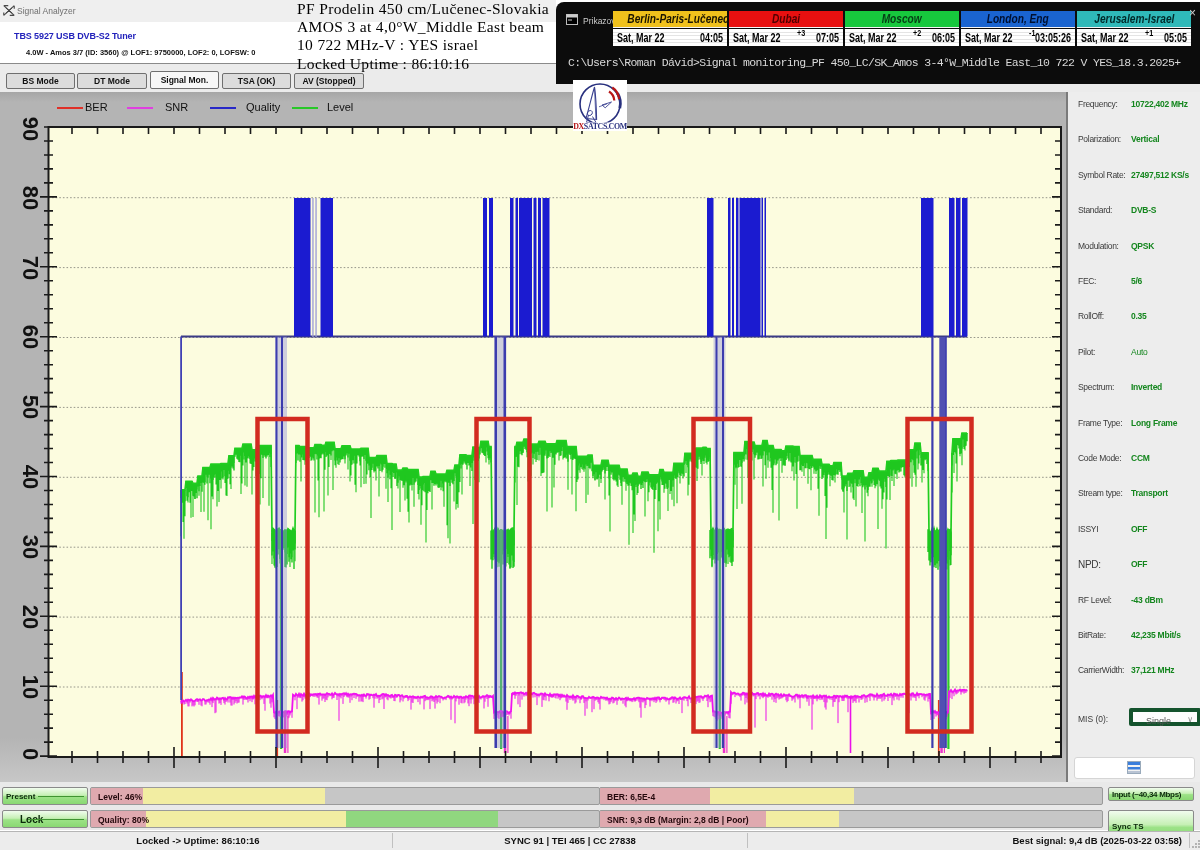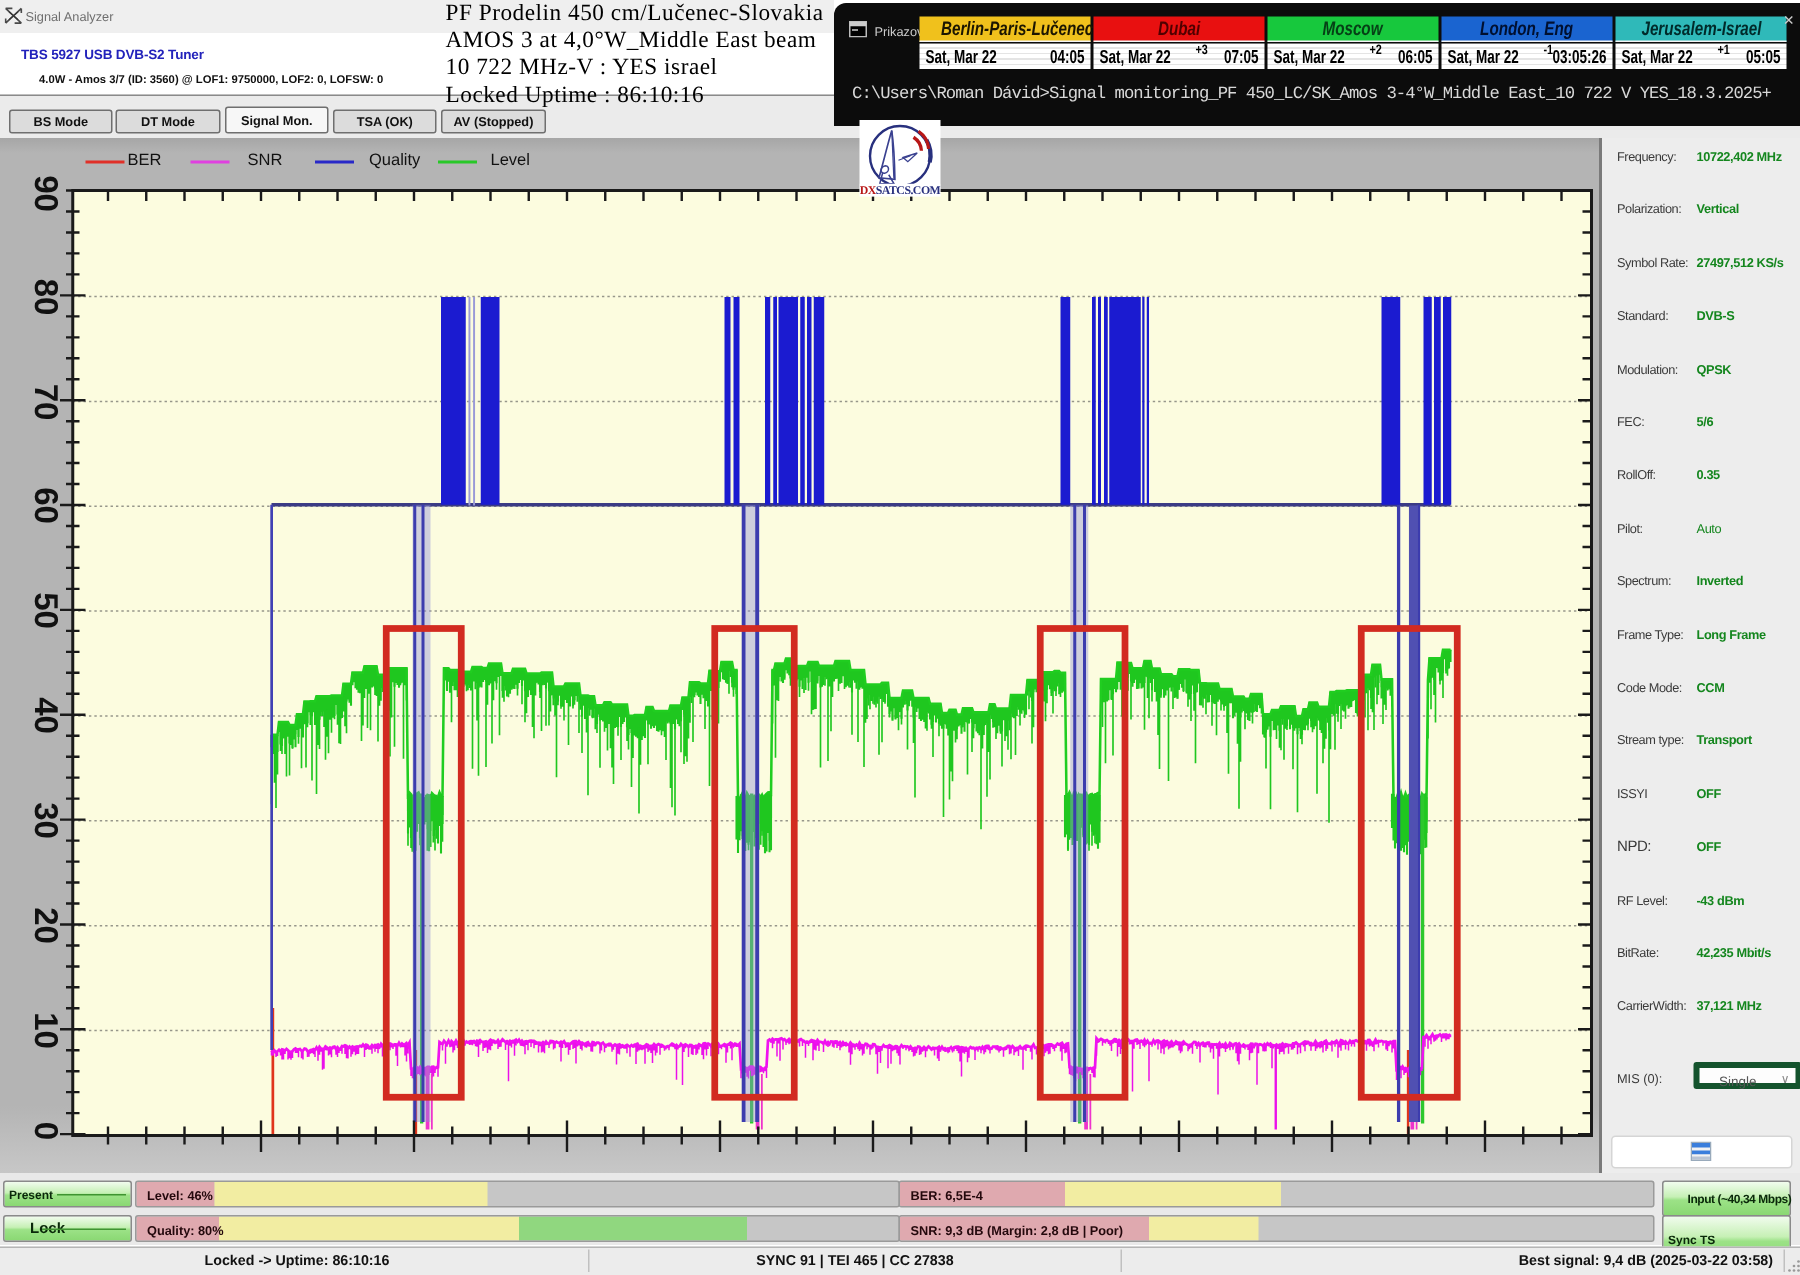--- a/index.html
+++ b/index.html
@@ -229,21 +229,21 @@
 <div class="abs" style="left:90px;top:787px;width:510px;height:18px;background:#c6c6c6;border:1px solid #9a9a9a;border-radius:2px;overflow:hidden">
     <div style="position:absolute;left:0px;top:0;width:52px;height:100%;background:#dfa9af"></div>
     <div style="position:absolute;left:52px;top:0;width:182px;height:100%;background:#f2eda2"></div>
     <div style="position:absolute;left:7px;top:4px;font-size:8.5px;font-weight:bold;color:#24080c;white-space:nowrap">Level: 46%</div>
   </div>
 <div class="abs" style="left:599px;top:787px;width:504px;height:18px;background:#c6c6c6;border:1px solid #9a9a9a;border-radius:2px;overflow:hidden">
     <div style="position:absolute;left:0px;top:0;width:110px;height:100%;background:#dfa9af"></div>
     <div style="position:absolute;left:110px;top:0;width:144px;height:100%;background:#f2eda2"></div>
     <div style="position:absolute;left:7px;top:4px;font-size:8.5px;font-weight:bold;color:#24080c;white-space:nowrap">BER: 6,5E-4</div>
   </div>
-<div class="abs" style="left:1108px;top:787px;width:86px;height:24px;background:linear-gradient(#f1fcee 0%,#c6f0b5 45%,#9ce287 55%,#8ad873 100%);border:1px solid #8a8a8a;border-radius:2px;font-size:8px;font-weight:bold;color:#0a280a;display:flex;align-items:center;justify-content:flex-start;padding-left:16px;white-space:nowrap">
+<div class="abs" style="left:1108px;top:787px;width:86px;height:14px;background:linear-gradient(#f1fcee 0%,#c6f0b5 45%,#9ce287 55%,#8ad873 100%);border:1px solid #8a8a8a;border-radius:2px;font-size:8px;font-weight:bold;color:#0a280a;display:flex;align-items:center;justify-content:flex-start;padding-left:3px;white-space:nowrap">
     <span style="font-size:8px;letter-spacing:-0.3px">Input (~40,34 Mbps)</span>
   </div>
 <div class="abs" style="left:2px;top:810px;width:86px;height:18px;background:linear-gradient(#f1fcee 0%,#c6f0b5 45%,#9ce287 55%,#8ad873 100%);border:1px solid #8a8a8a;border-radius:2px;font-size:10px;font-weight:bold;color:#0a280a;display:flex;align-items:center;justify-content:flex-start;padding-left:17px;white-space:nowrap">Lock</div>
 <div class="abs" style="left:28px;top:818.5px;width:56px;height:1.5px;background:#3f9431"></div>
 <div class="abs" style="left:90px;top:810px;width:510px;height:18px;background:#c6c6c6;border:1px solid #9a9a9a;border-radius:2px;overflow:hidden">
     <div style="position:absolute;left:0px;top:0;width:55px;height:100%;background:#dfa9af"></div>
     <div style="position:absolute;left:55px;top:0;width:200px;height:100%;background:#f2eda2"></div>
     <div style="position:absolute;left:255px;top:0;width:152px;height:100%;background:#90d77f"></div>
     <div style="position:absolute;left:7px;top:4px;font-size:8.5px;font-weight:bold;color:#24080c;white-space:nowrap">Quality: 80%</div>
   </div>

